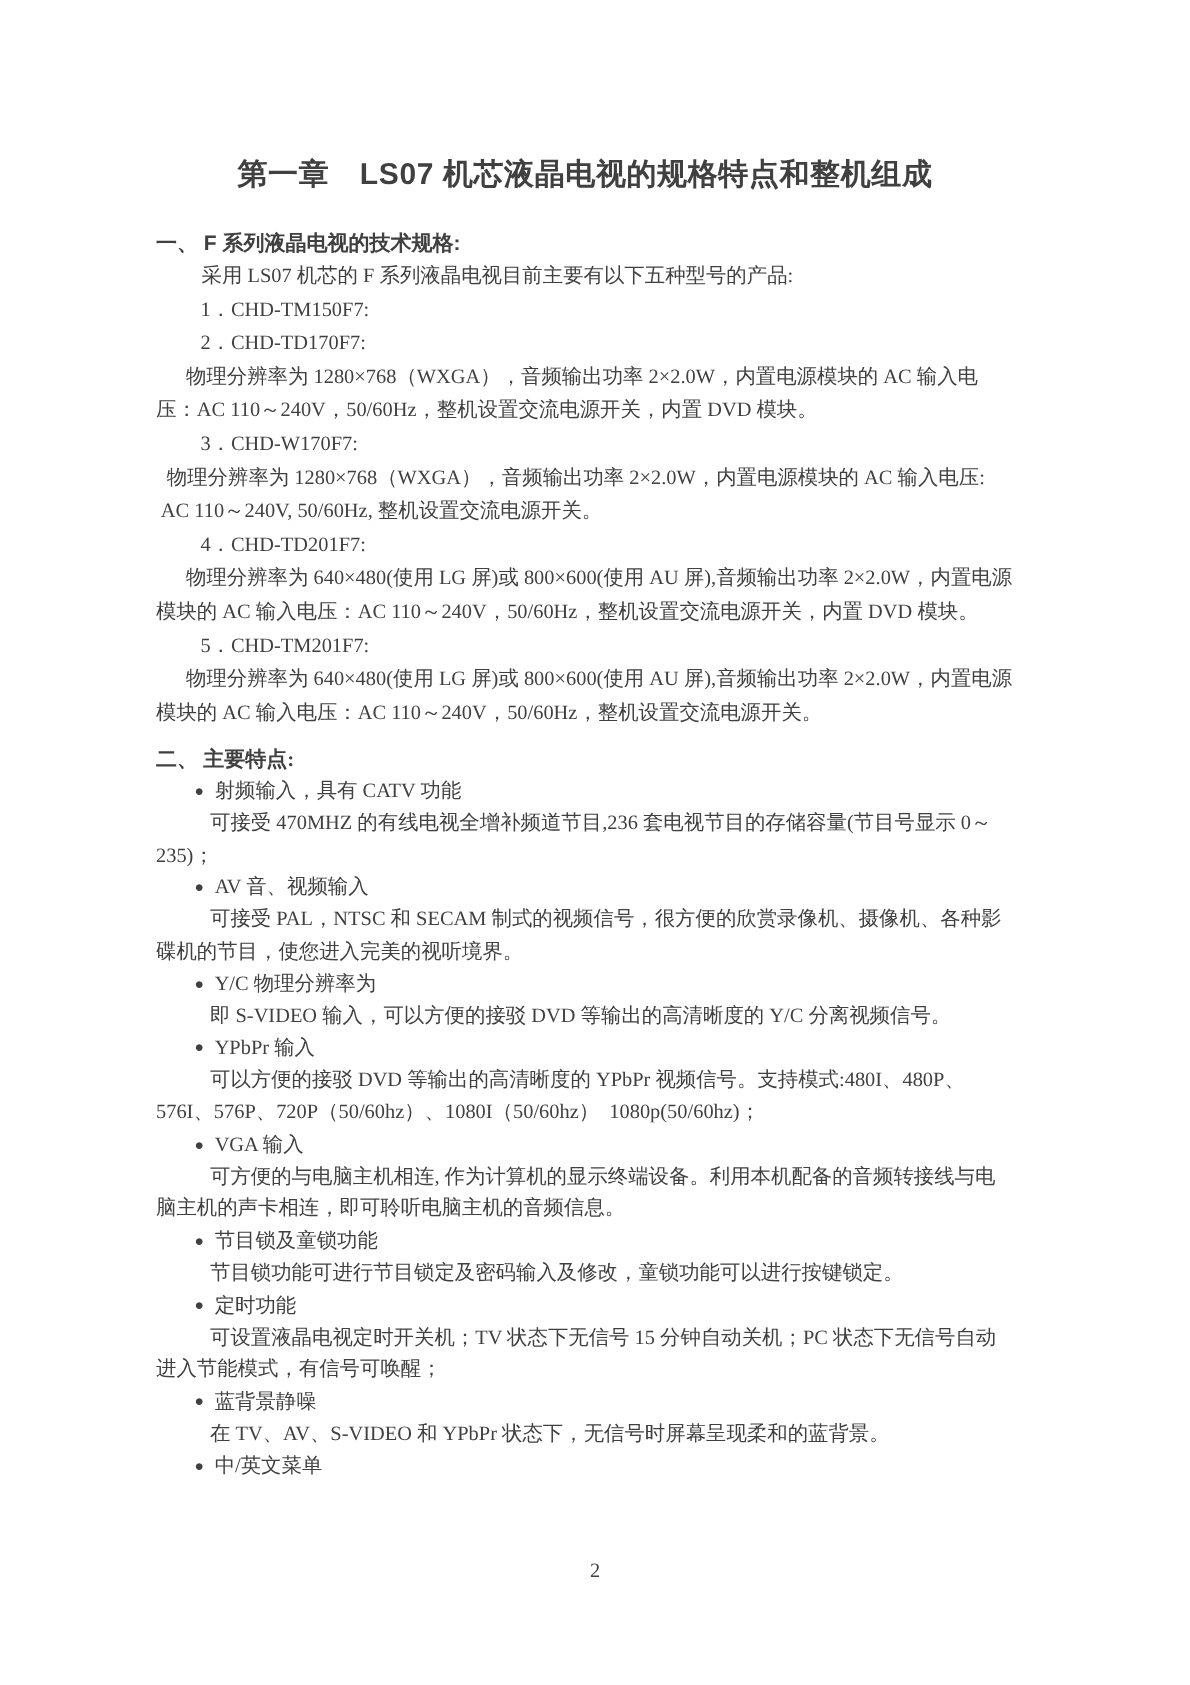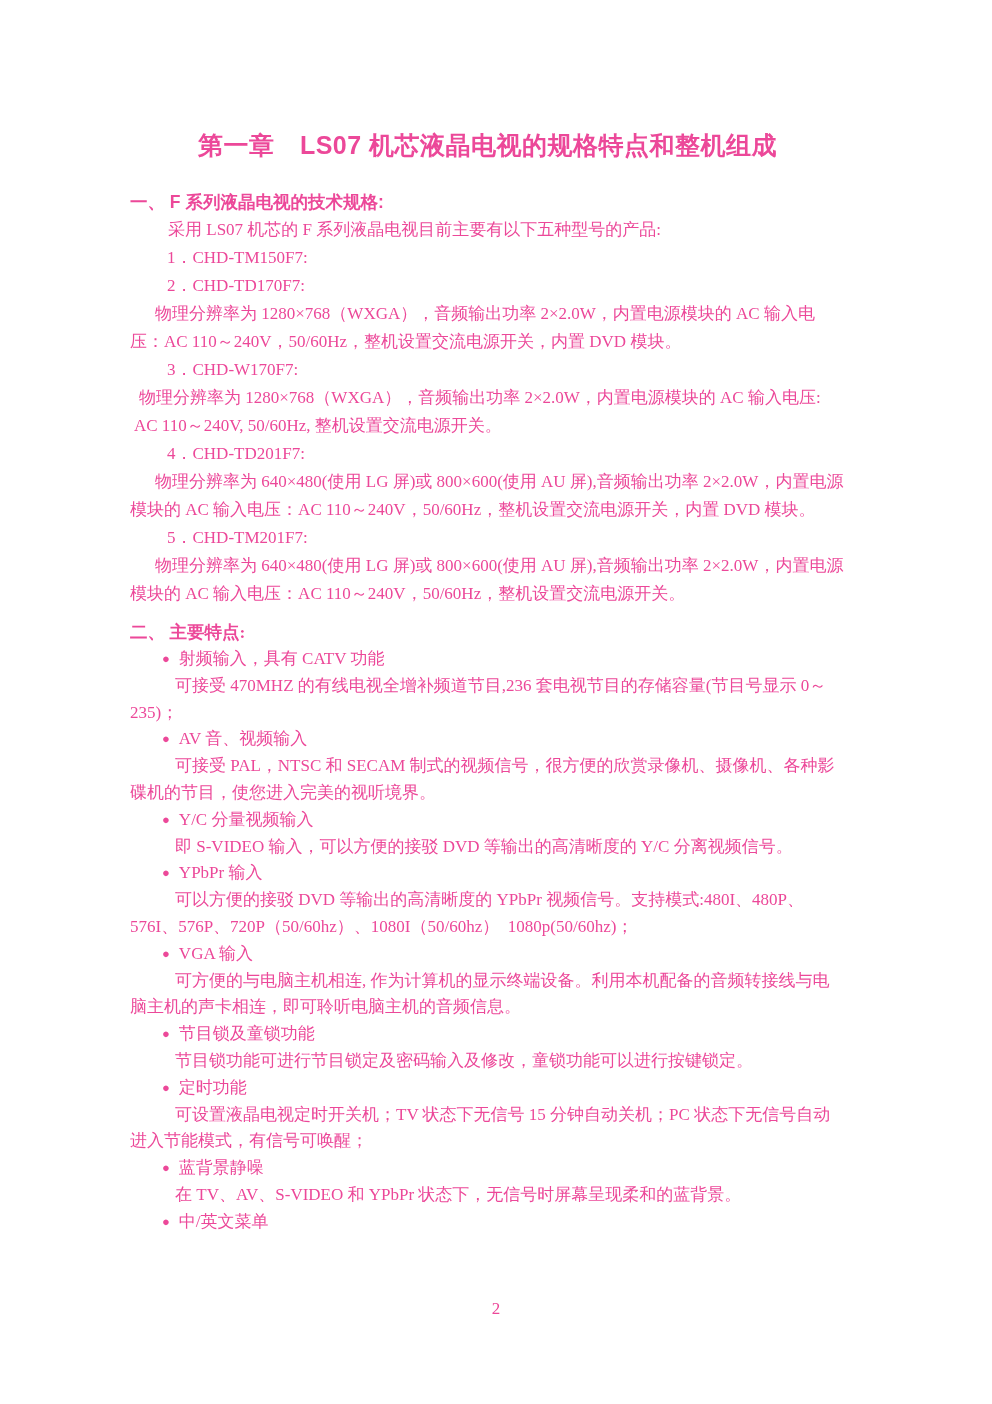--- a/index.html
+++ b/index.html
@@ -3,21 +3,21 @@
 <meta charset="utf-8">
 <style>
   * { box-sizing: border-box; }
   html, body { margin: 0; padding: 0; background: #ffffff; }
   .page {
     position: relative;
     width: 992px;
     height: 1404px;
     background: #ffffff;
     overflow: hidden;
-    color: #ec4899;
+    color: #404040;
   }
   .content {
     position: absolute;
     left: 130px;
     top: 0;
     width: 715px;
     font-family: "Liberation Serif", "DejaVu Serif", serif;
     font-size: 17px;
     line-height: 28px;
   }
@@ -93,21 +93,21 @@
     <h2 class="sec-heading second">二、 主要特点:</h2>
 
     <div class="features">
 
       <p class="feature-head"><span class="bullet-icon">●</span><span>射频输入，具有 CATV 功能</span></p>
       <p class="feature-desc">可接受 470MHZ 的有线电视全增补频道节目,236 套电视节目的存储容量(节目号显示 0～235)；</p>
 
       <p class="feature-head"><span class="bullet-icon">●</span><span>AV 音、视频输入</span></p>
       <p class="feature-desc">可接受 PAL，NTSC 和 SECAM 制式的视频信号，很方便的欣赏录像机、摄像机、各种影碟机的节目，使您进入完美的视听境界。</p>
 
-      <p class="feature-head"><span class="bullet-icon">●</span><span>Y/C 分量视频输入</span></p>
+      <p class="feature-head"><span class="bullet-icon">●</span><span>Y/C 物理分辨率为</span></p>
       <p class="feature-desc">即 S-VIDEO 输入，可以方便的接驳 DVD 等输出的高清晰度的 Y/C 分离视频信号。</p>
 
       <p class="feature-head"><span class="bullet-icon">●</span><span>YPbPr 输入</span></p>
       <p class="feature-desc">可以方便的接驳 DVD 等输出的高清晰度的 YPbPr 视频信号。支持模式:480I、480P、576I、576P、720P（50/60hz）、1080I（50/60hz）  1080p(50/60hz)；</p>
 
       <p class="feature-head"><span class="bullet-icon">●</span><span>VGA 输入</span></p>
       <p class="feature-desc">可方便的与电脑主机相连, 作为计算机的显示终端设备。利用本机配备的音频转接线与电脑主机的声卡相连，即可聆听电脑主机的音频信息。</p>
 
       <p class="feature-head"><span class="bullet-icon">●</span><span>节目锁及童锁功能</span></p>
       <p class="feature-desc">节目锁功能可进行节目锁定及密码输入及修改，童锁功能可以进行按键锁定。</p>

